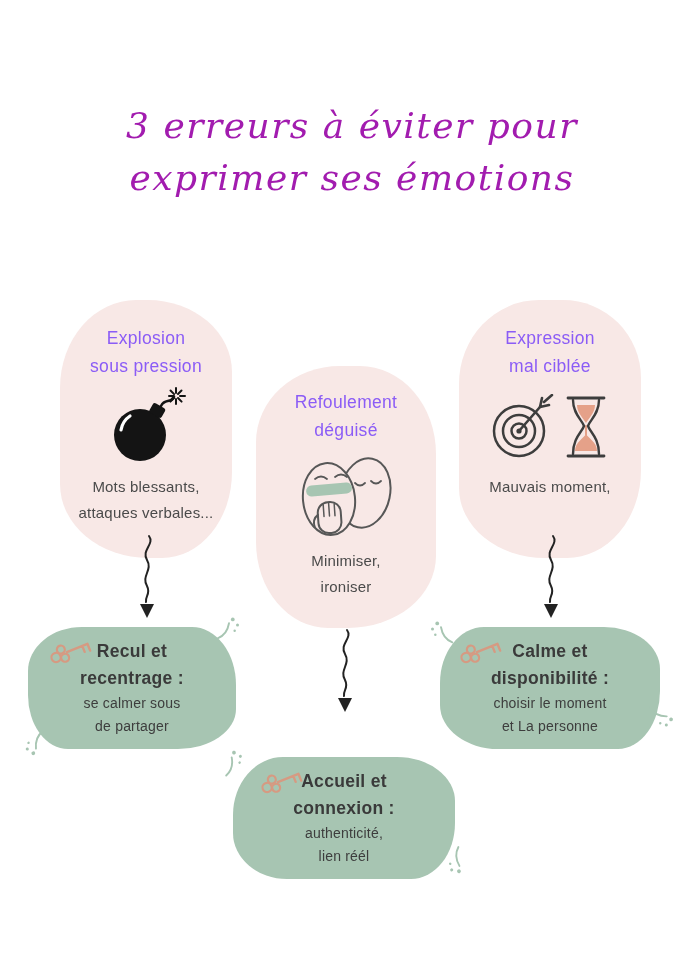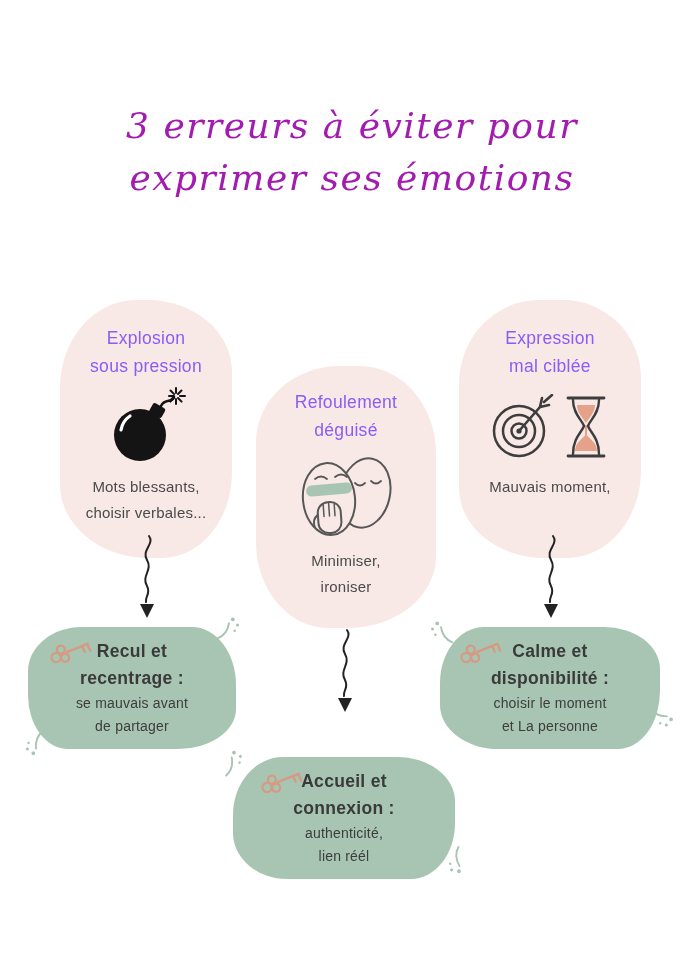--- a/index.html
+++ b/index.html
@@ -109,21 +109,21 @@
         <path d="M17 43 a21 21 0 0 1 9 -14" stroke="#ffffff" stroke-width="3.2" fill="none" stroke-linecap="round"></path>
         <g transform="rotate(30 53 24)">
           <rect x="46" y="18" width="14" height="11" rx="2.5" fill="#141414"></rect>
         </g>
         <path d="M57 19 C61 11 66 17 70 10" stroke="#141414" stroke-width="2.6" fill="none" stroke-linecap="round"></path>
         <path d="M72 1 v5 M72 12 v5 M65 9 h5 M76 9 h5 M66.5 3.5 l3.6 3.6 M74 11 l3.6 3.6 M77.5 3.5 L74 7 M70 11 l-3.6 3.6" stroke="#141414" stroke-width="2" stroke-linecap="round"></path>
       </svg>
     </div>
     <div class="card-desc">
       <span>Mots blessants,</span>
-      <span>choisir verbales...</span>
+      <span>attaques verbales...</span>
     </div>
   </section>
 
   <section class="blob pink pink2">
     <div class="card-title">
       <span>Refoulement</span>
       <span>déguisé</span>
     </div>
     <div class="icon-wrap">
       <svg width="122" height="98" viewBox="0 0 122 98">
@@ -195,21 +195,21 @@
       <circle cx="9" cy="13" r="5" fill="none" stroke="#d69a82" stroke-width="2.4"></circle>
       <circle cx="17" cy="7" r="4.3" fill="none" stroke="#d69a82" stroke-width="2.4"></circle>
       <circle cx="18" cy="17" r="4.3" fill="none" stroke="#d69a82" stroke-width="2.4"></circle>
       <path d="M22 12 H46 M40 12 v7 M46 12 v8" stroke="#d69a82" stroke-width="2.6" fill="none" stroke-linecap="round"></path>
     </svg>
     <div class="sol-title">
       <span>Recul et</span>
       <span>recentrage :</span>
     </div>
     <div class="sol-desc">
-      <span>se mauvais avant</span>
+      <span>se calmer sous</span>
       <span>de partager</span>
     </div>
   </section>
 
   <section class="blob green green2">
     <svg class="key" viewBox="0 0 52 34">
       <circle cx="9" cy="13" r="5" fill="none" stroke="#d69a82" stroke-width="2.4"></circle>
       <circle cx="17" cy="7" r="4.3" fill="none" stroke="#d69a82" stroke-width="2.4"></circle>
       <circle cx="18" cy="17" r="4.3" fill="none" stroke="#d69a82" stroke-width="2.4"></circle>
       <path d="M22 12 H46 M40 12 v7 M46 12 v8" stroke="#d69a82" stroke-width="2.6" fill="none" stroke-linecap="round"></path>

